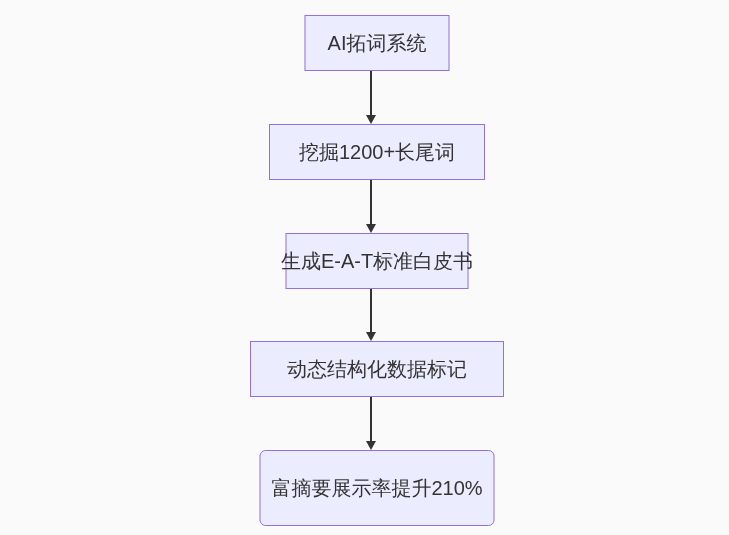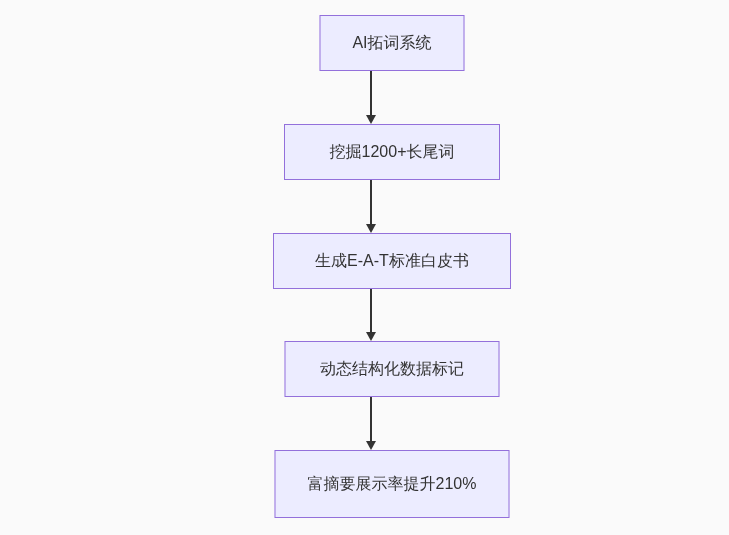--- a/index.html
+++ b/index.html
@@ -10,39 +10,39 @@
   }
   .canvas {
     position: relative;
     width: 729px;
     height: 535px;
     background: #fafafa;
     overflow: hidden;
   }
   .flow-node {
     position: absolute;
-    left: 392px;
+    left: 377px;
     transform: translateX(-50%);
     height: 56px;
     box-sizing: border-box;
     background: #ececff;
     border: 1px solid #9370db;
     display: flex;
     align-items: center;
     justify-content: center;
     color: #333333;
-    font-size: 16px;
+    font-size: 20px;
     white-space: nowrap;
     text-align: center;
   }
   .node-0 { top: 15px;  width: 145px; }
   .node-1 { top: 124px; width: 216px; }
-  .node-2 { top: 233px; width: 238px; }
-  .node-3 { top: 341px; width: 215px; }
-  .node-4 { top: 450px; width: 235px; height: 68px; }
+  .node-2 { top: 233px; width: 183px; }
+  .node-3 { top: 341px; width: 254px; }
+  .node-4 { top: 450px; width: 235px; height: 76px; border-radius: 6px; }
 
   .edge {
     position: absolute;
     left: 366px;
     width: 10px;
   }
   .edge-0 { top: 71px;  height: 53px; }
   .edge-1 { top: 180px; height: 53px; }
   .edge-2 { top: 289px; height: 52px; }
   .edge-3 { top: 397px; height: 53px; }

